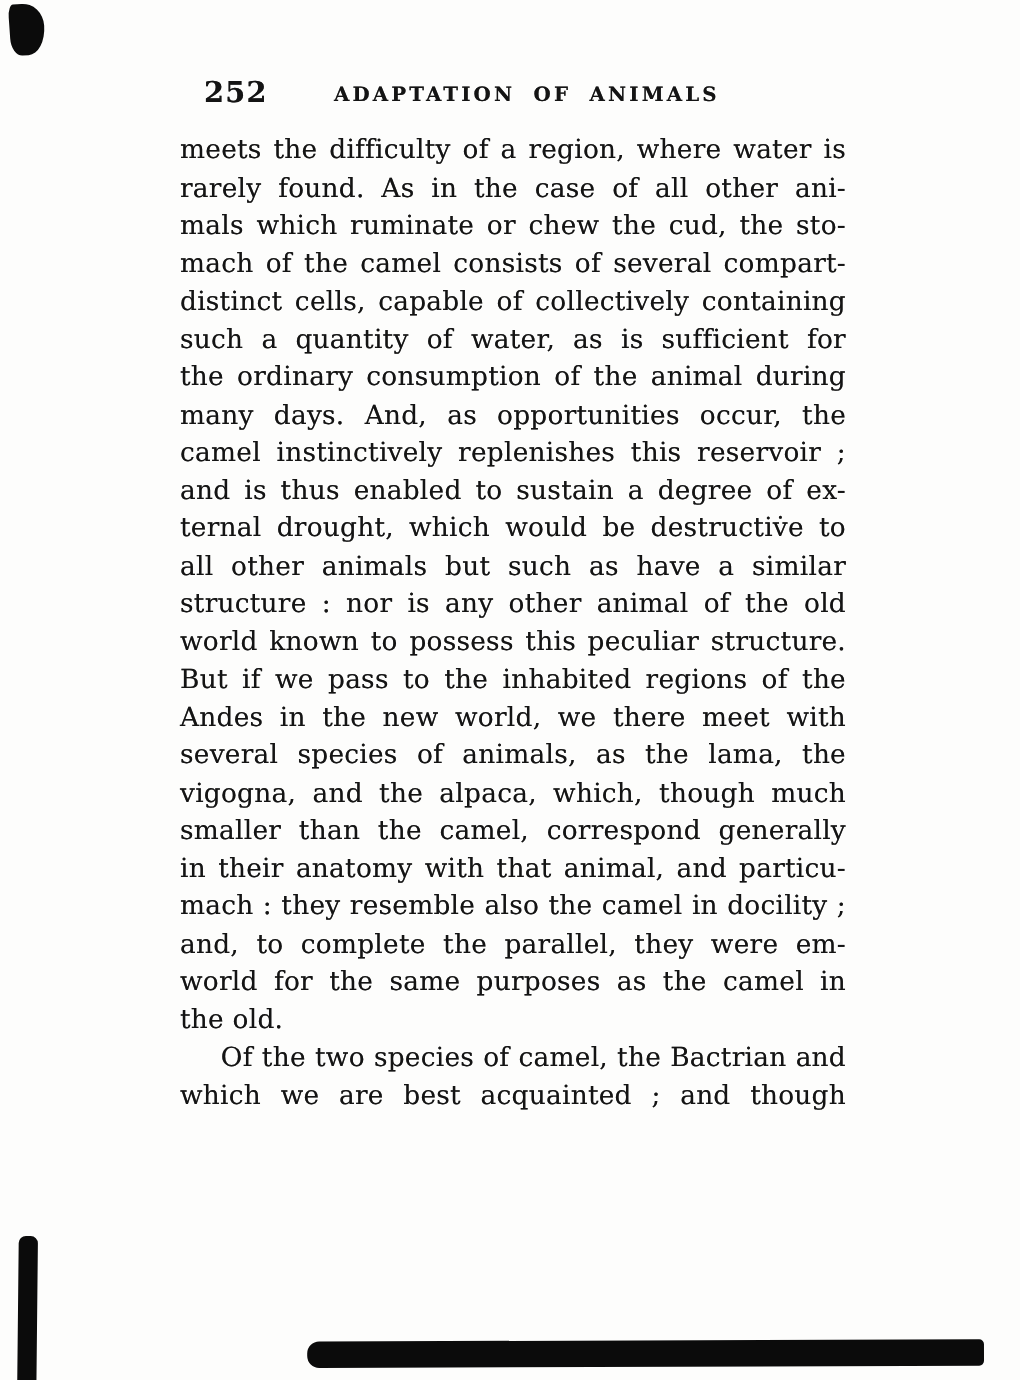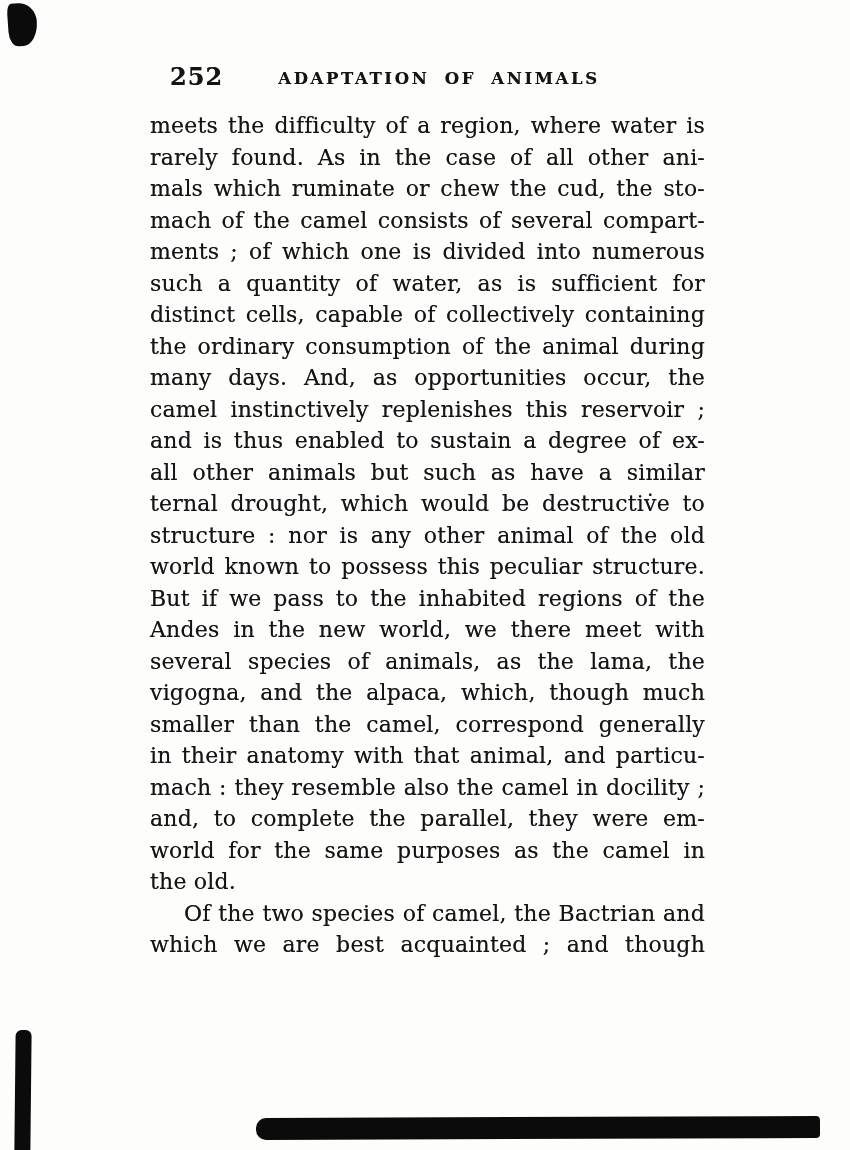--- a/index.html
+++ b/index.html
@@ -85,29 +85,28 @@
   <div class="header-row">
     <span class="page-number">252</span>
     <span class="running-title">ADAPTATION OF ANIMALS</span>
   </div>
 
   <div class="text-block" id="text-block">
       <div class="line">meets the difficulty of a region, where water is</div>
       <div class="line">rarely found.  As in the case of all other ani-</div>
       <div class="line">mals which ruminate or chew the cud, the sto-</div>
       <div class="line">mach of the camel consists of several compart-</div>
-      <div class="line">ments ; of which one is divided into numerous</div>
+      <div class="line">distinct cells, capable of collectively containing</div>
       <div class="line">such a quantity of water, as is sufficient for</div>
-      <div class="line">distinct cells, capable of collectively containing</div>
       <div class="line">the ordinary consumption of the animal during</div>
       <div class="line">many days.  And, as opportunities occur, the</div>
       <div class="line">camel instinctively replenishes this reservoir ;</div>
       <div class="line">and is thus enabled to sustain a degree of ex-</div>
+      <div class="line">ternal drought, which would be destructiv̇e to</div>
       <div class="line">all other animals but such as have a similar</div>
-      <div class="line">ternal drought, which would be destructiv̇e to</div>
       <div class="line">structure : nor is any other animal of the old</div>
       <div class="line">world known to possess this peculiar structure.</div>
       <div class="line">But if we pass to the inhabited regions of the</div>
       <div class="line">Andes in the new world, we there meet with</div>
       <div class="line">several species of animals, as the lama, the</div>
       <div class="line">vigogna, and the alpaca, which, though much</div>
       <div class="line">smaller than the camel, correspond generally</div>
       <div class="line">in their anatomy with that animal, and particu-</div>
       <div class="line">mach : they resemble also the camel in docility ;</div>
       <div class="line">and, to complete the parallel, they were em-</div>

